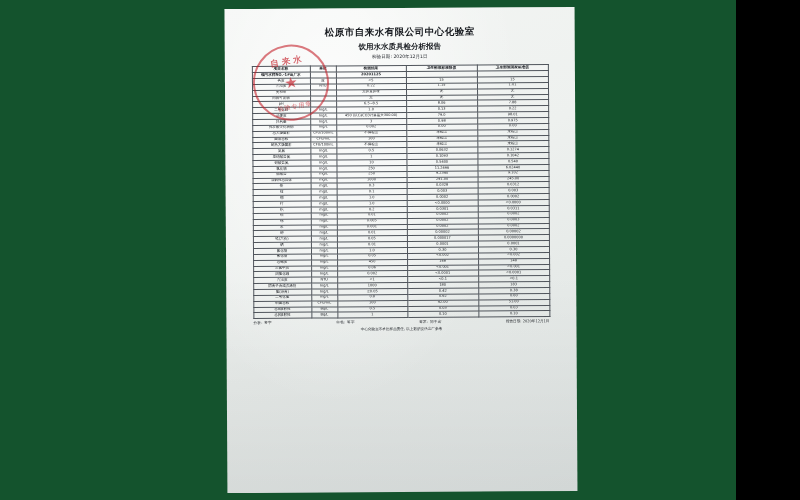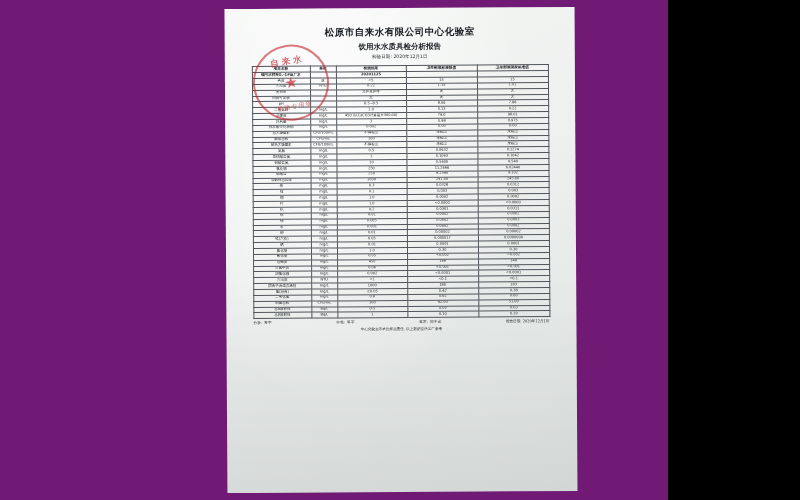--- a/index.html
+++ b/index.html
@@ -1,21 +1,21 @@
 <!DOCTYPE html>
 <html><head>
 <meta charset="utf-8">
 <style>
   html,body{margin:0;padding:0;}
   body{
     width:800px;height:500px;overflow:hidden;
     background:#000;
     font-family:"Liberation Sans", sans-serif;
   }
-  #stage{position:relative;width:668px;height:500px;background:#701a75;}
+  #stage{position:relative;width:736px;height:500px;background:#14532d;}
 
   
   .paper{
     position:absolute;
     left:226px;top:8px;width:350px;height:484px;
     background:linear-gradient(160deg,#f3f5f3 0%,#eef1ef 38%,#e7ebe9 62%,#dfe4e3 100%);
     box-shadow:0 0 10px rgba(255,255,255,.08) inset;
     transform:rotate(-0.35deg);
   }
   

